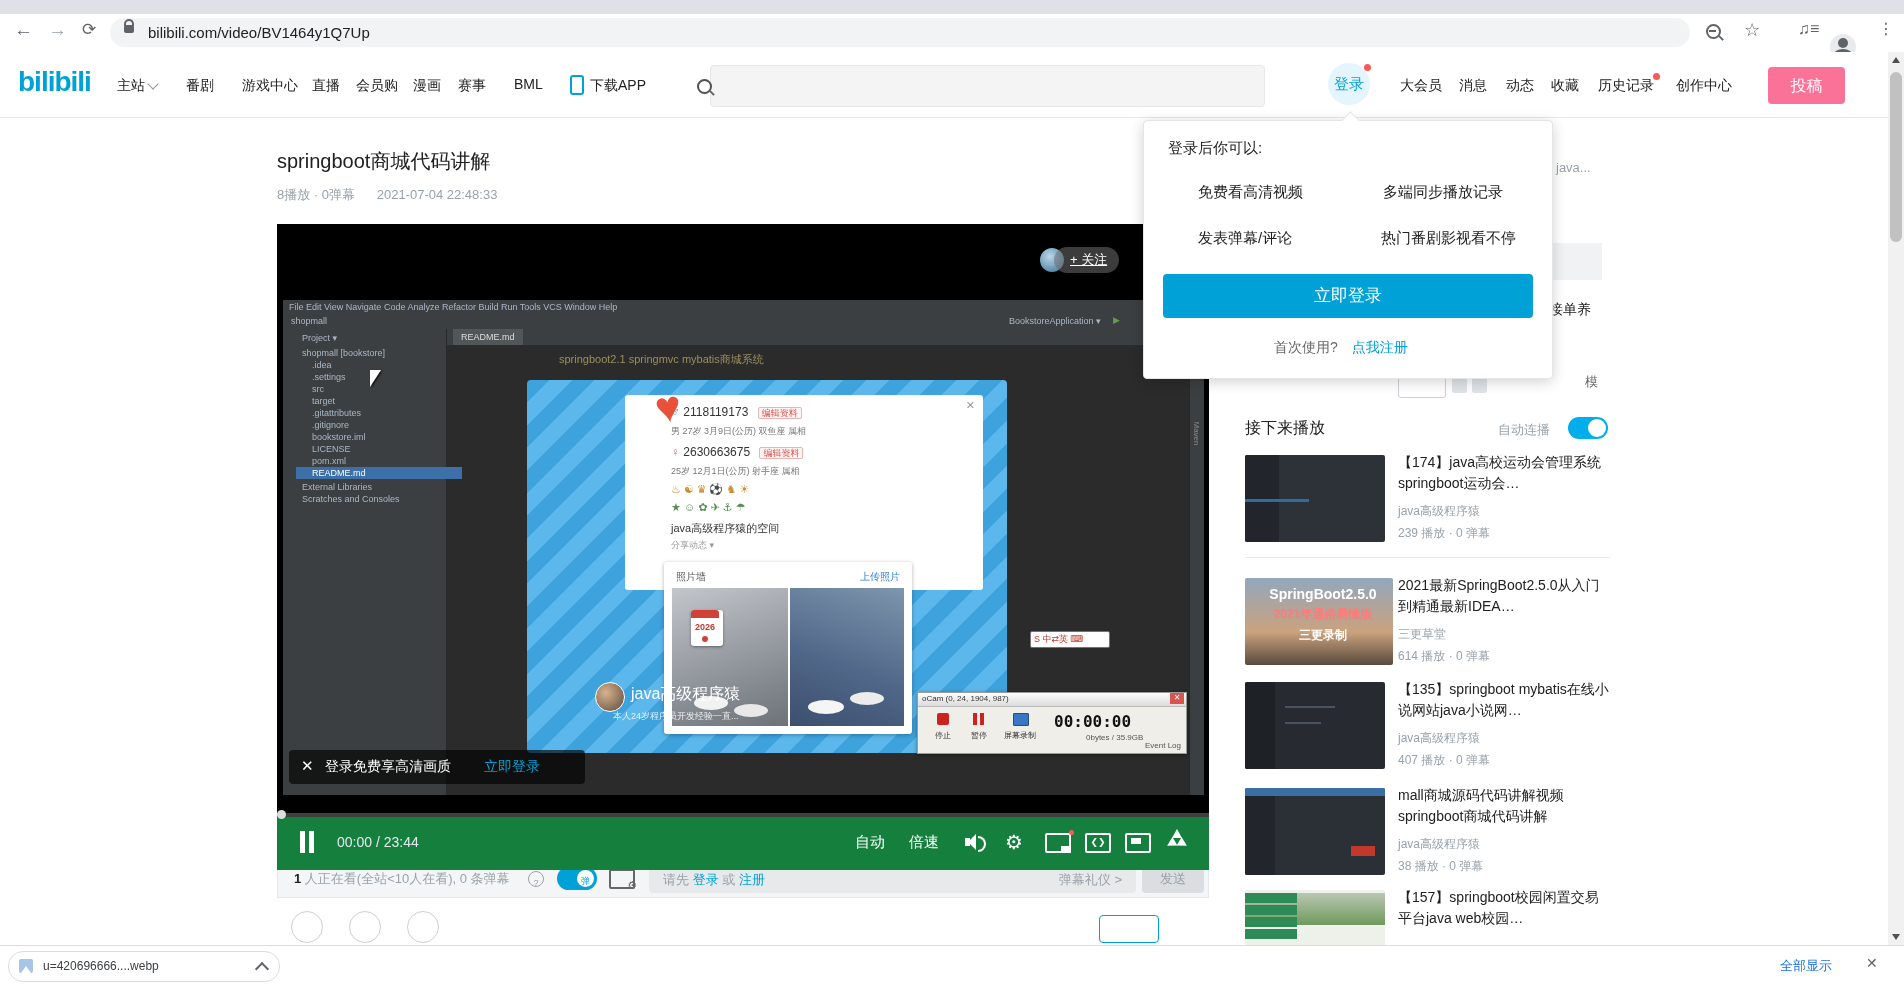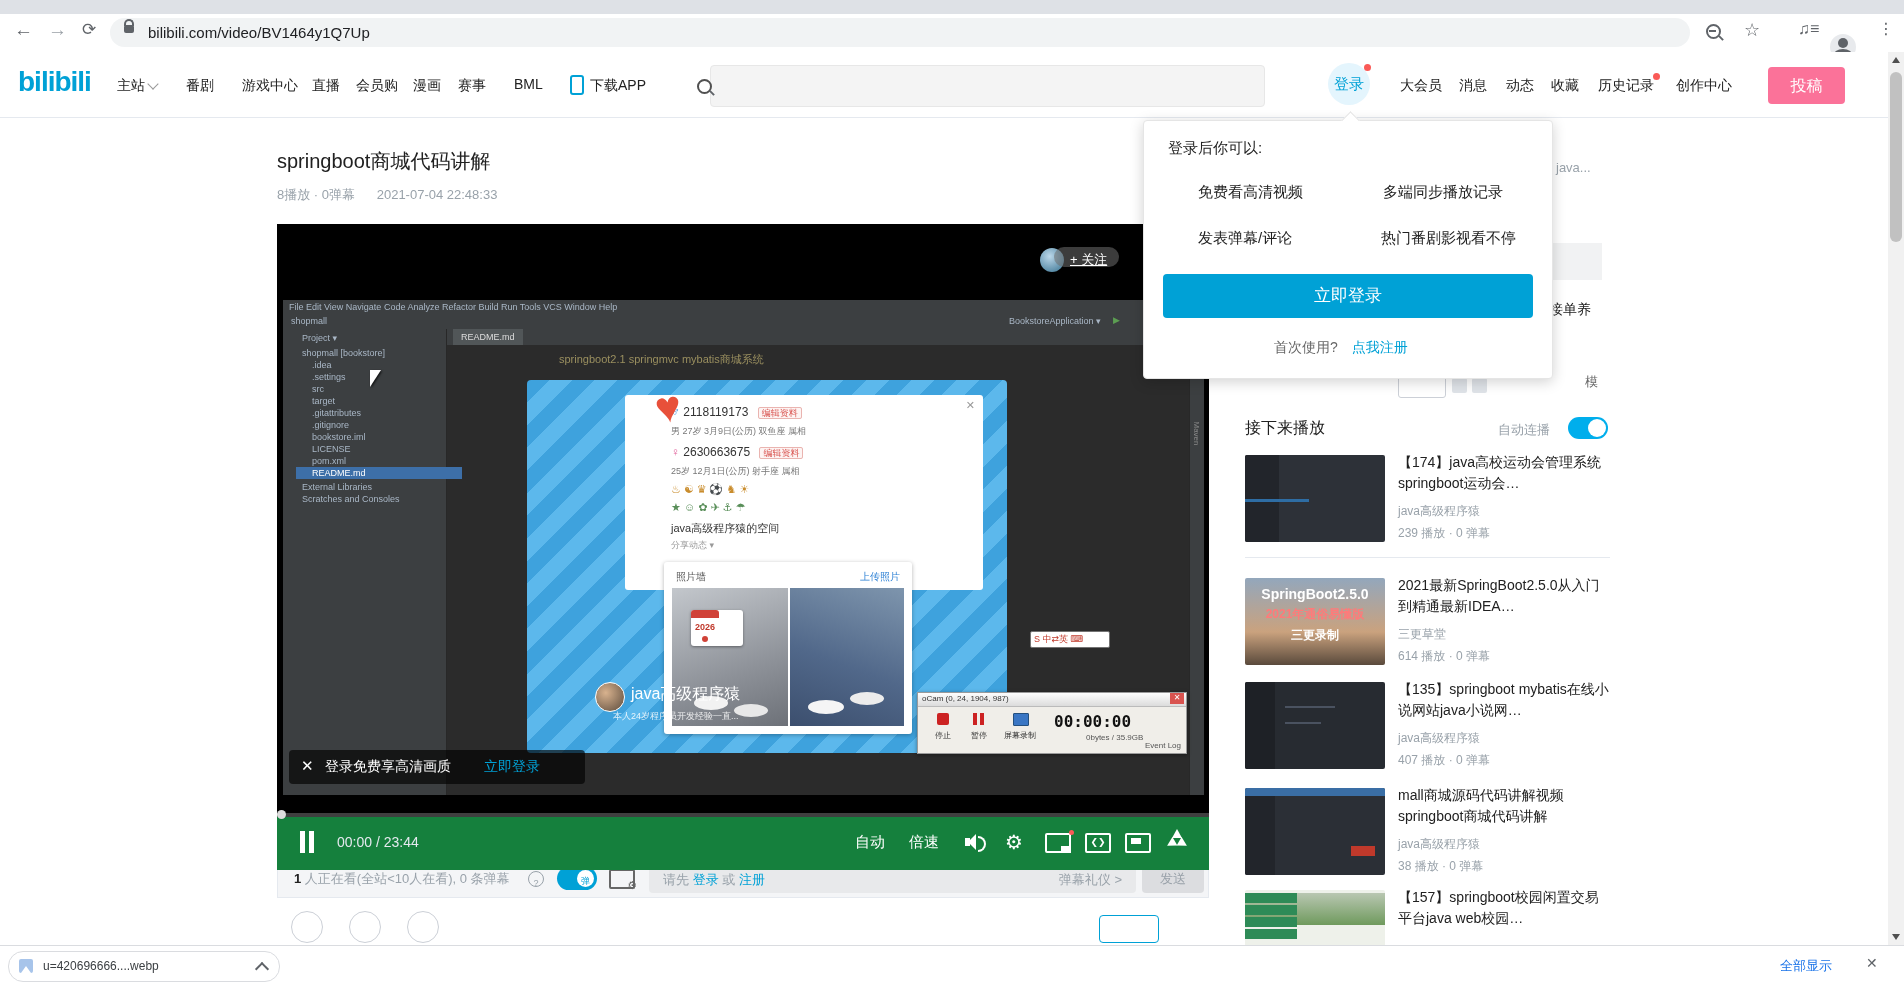--- a/index.html
+++ b/index.html
@@ -155,21 +155,21 @@
       <span style="position:absolute;right:12px;top:8px;font-size:10px;color:#2a7fd4;">上传照片</span>
       <div class="abs" style="left:8px;top:26px;width:116px;height:138px;background:linear-gradient(160deg,#c3c7cc,#8e9299 60%,#6d7178);">
         <div class="abs" style="left:22px;top:108px;width:34px;height:14px;border-radius:50%;background:#f2f2f2;"></div>
         <div class="abs" style="left:62px;top:116px;width:34px;height:13px;border-radius:50%;background:#e8e8e8;"></div>
       </div>
       <div class="abs" style="left:126px;top:26px;width:114px;height:138px;background:linear-gradient(200deg,#7e95ad,#51688a 55%,#3c4f6e);">
         <div class="abs" style="left:18px;top:112px;width:36px;height:14px;border-radius:50%;background:#f5f5f5;"></div>
         <div class="abs" style="left:60px;top:104px;width:34px;height:13px;border-radius:50%;background:#ececec;"></div>
       </div>
     </div>
-    <div class="abs" style="left:414px;top:386px;width:52px;height:36px;background:#fff;border-radius:3px;box-shadow:0 1px 3px rgba(0,0,0,.4);">
+    <div class="abs" style="left:414px;top:386px;width:32px;height:36px;background:#fff;border-radius:3px;box-shadow:0 1px 3px rgba(0,0,0,.4);">
       <div class="abs" style="left:0;top:0;width:28px;height:8px;background:#d04238;border-radius:3px 3px 0 0;"></div>
       <div style="position:absolute;left:0;top:12px;width:28px;text-align:center;font-size:9px;font-weight:bold;color:#c0392b;">2026</div>
       <div class="abs" style="left:11px;top:26px;width:6px;height:6px;border-radius:50%;background:#d04238;"></div>
     </div>
 
     <div class="abs" style="left:318px;top:458px;white-space:nowrap;z-index:3;">
       <span class="abs" style="left:0;top:0;width:28px;height:28px;border-radius:50%;background:radial-gradient(circle at 35% 35%,#d8b28e,#5a4a3c);border:1px solid #fff;"></span>
       <span style="position:absolute;left:36px;top:2px;font-size:16px;color:#fff;">java高级程序猿</span>
       <span style="position:absolute;left:18px;top:28px;font-size:9px;color:rgba(255,255,255,.85);">本人24岁程序员开发经验一直...</span>
     </div>
@@ -198,21 +198,21 @@
       </div>
       <div style="position:absolute;left:136px;top:19px;font-size:16px;font-weight:bold;color:#111;font-family:'DejaVu Sans Mono',monospace;">00:00:00</div>
       <div style="position:absolute;left:136px;top:40px;font-size:8px;color:#555;margin-left:32px;">0bytes / 35.9GB</div>
       <div style="position:absolute;right:5px;bottom:3px;font-size:8px;color:#555;">Event Log</div>
     </div>
 
     <div class="abs" style="left:93px;top:146px;width:0;height:0;border-left:11px solid #fff;border-bottom:17px solid transparent;filter:drop-shadow(1px 1px 1px rgba(0,0,0,.8));z-index:5;"></div>
 
     <div class="abs" style="left:763px;top:23px;height:26px;z-index:6;">
       <span class="abs" style="left:0;top:1px;width:24px;height:24px;border-radius:50%;background:radial-gradient(circle at 40% 35%,#bcd8ea,#35708f);"></span>
-      <span style="position:absolute;left:14px;top:0;height:20px;line-height:26px;padding:0 12px 0 16px;background:rgba(110,110,110,.55);border-radius:13px;color:#fff;font-size:13px;white-space:nowrap;text-decoration:underline;">+ 关注</span>
+      <span style="position:absolute;left:14px;top:0;height:26px;line-height:26px;padding:0 12px 0 16px;background:rgba(110,110,110,.55);border-radius:13px;color:#fff;font-size:13px;white-space:nowrap;text-decoration:underline;">+ 关注</span>
     </div>
 
     <div class="abs" style="left:12px;top:526px;width:296px;height:34px;background:rgba(0,0,0,.65);border-radius:4px;z-index:6;">
       <span style="position:absolute;left:12px;top:7px;font-size:15px;color:#fff;">✕</span>
       <span style="position:absolute;left:36px;top:8px;font-size:14px;color:#fff;white-space:nowrap;">登录免费享高清画质</span>
       <span style="position:absolute;left:195px;top:8px;font-size:14px;color:#00a1d6;white-space:nowrap;cursor:pointer;">立即登录</span>
     </div>
 
     <div class="abs" style="left:0;top:589px;width:932px;height:57px;background:#15803d;z-index:7;">
       <div class="abs" style="left:0;top:0;width:932px;height:4px;background:#3f3f3f;"></div>
@@ -294,21 +294,21 @@
 
   <div class="thumb" style="top:455px;">
     <span class="abs" style="left:0;top:0;width:34px;height:87px;background:#22252b;"></span>
     <span class="abs" style="left:0;top:44px;width:64px;height:3px;background:#2e6da4;"></span>
   </div>
   <div class="s-title" style="top:452px;">【174】java高校运动会管理系统springboot运动会…</div>
   <div class="s-up" style="top:503px;">java高级程序猿</div>
   <div class="s-stats" style="top:525px;">239 播放 · 0 弹幕</div>
   <div class="abs" style="left:1245px;top:557px;width:365px;height:1px;background:#e5e9ef;"></div>
 
-  <div class="thumb" style="top:578px;background:linear-gradient(#93a7bc,#caa27e 62%,#5a4a3c);text-align:center;">
+  <div class="thumb" style="top:578px;background:linear-gradient(#93a7bc,#caa27e 62%,#5a4a3c);text-align:center;padding-left:8px;">
     <div style="margin-top:8px;font-size:14px;font-weight:bold;color:#fff;">SpringBoot2.5.0</div>
     <div style="margin-top:4px;font-size:12px;font-weight:bold;color:#ff7a7a;">2021年通俗易懂版</div>
     <div style="margin-top:4px;font-size:12px;font-weight:bold;color:#fff;">三更录制</div>
   </div>
   <div class="s-title" style="top:575px;">2021最新SpringBoot2.5.0从入门到精通最新IDEA…</div>
   <div class="s-up" style="top:626px;">三更草堂</div>
   <div class="s-stats" style="top:648px;">614 播放 · 0 弹幕</div>
 
   <div class="thumb" style="top:682px;background:#272b31;">
     <span class="abs" style="left:0;top:0;width:30px;height:87px;background:#1e2126;"></span>

